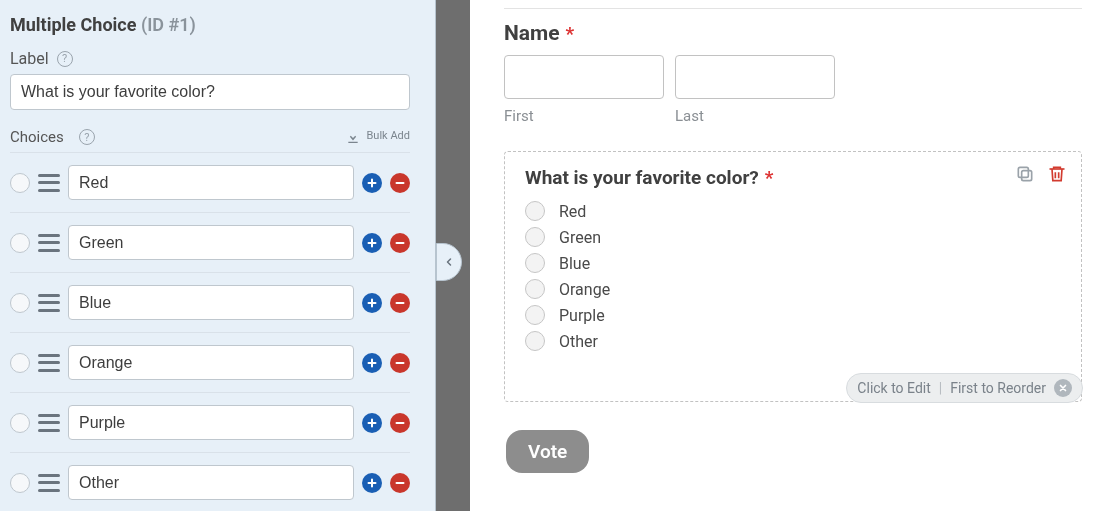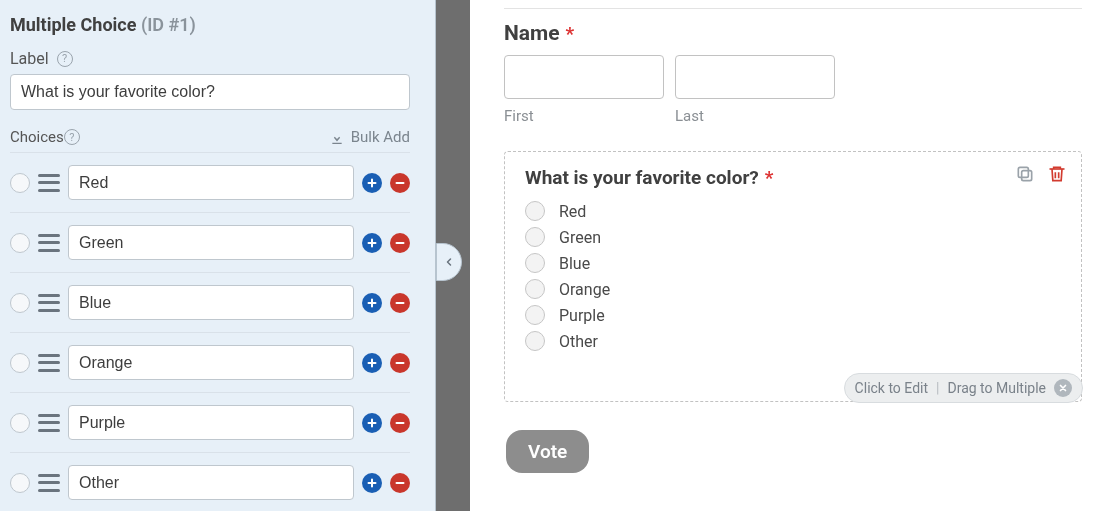--- a/index.html
+++ b/index.html
@@ -37,22 +37,22 @@
   }
   .text-input {
     width: 400px; height: 36px;
     background: #fff; border: 1px solid #bfc7ce; border-radius: 4px;
     padding: 0 10px; font-size: 16px; color: #3d3d3d;
   }
   .choices-header {
     display: flex; align-items: center; justify-content: space-between;
     width: 400px; margin: 18px 0 6px 0; font-size: 15px; color: #555;
   }
-  .choices-header .left { display: flex; align-items: center; gap: 0; }
-  .choices-header .right { display: flex; align-items: flex-end; gap: 6px; color: #7b858e; font-size: 15px; cursor: pointer; }
+  .choices-header .left { display: flex; align-items: center; gap: 15px; }
+  .choices-header .right { display: flex; align-items: flex-start; gap: 6px; color: #7b858e; font-size: 11px; cursor: pointer; }
   .dl-icon { width: 16px; height: 16px; }
   .choice-row {
     display: flex; align-items: center; gap: 8px;
     width: 400px;
     border-top: 1px solid #d9e1e9;
     padding: 12px 0;
   }
   .choice-row:first-of-type { border-top: 1px solid #d9e1e9; }
   .radio {
     width: 20px; height: 20px; border-radius: 50%;
@@ -359,21 +359,21 @@
           </div>
           <div class="opt">
             <span class="r"></span>
             <span>Other</span>
           </div>
         </div>
 
       <div class="hint-badge">
         <span>Click to Edit</span>
         <span class="pipe">|</span>
-        <span>Drag to Multiple</span>
+        <span>First to Reorder</span>
         <span class="hint-close">
           <svg width="10" height="10" viewBox="0 0 24 24" fill="none" stroke="#fff" stroke-width="4" stroke-linecap="round">
               <path d="M6 6l12 12M18 6L6 18"></path>
             </svg>
         </span>
       </div>
     </div>
 
     <div class="submit-btn">
       <span>Vote</span>

